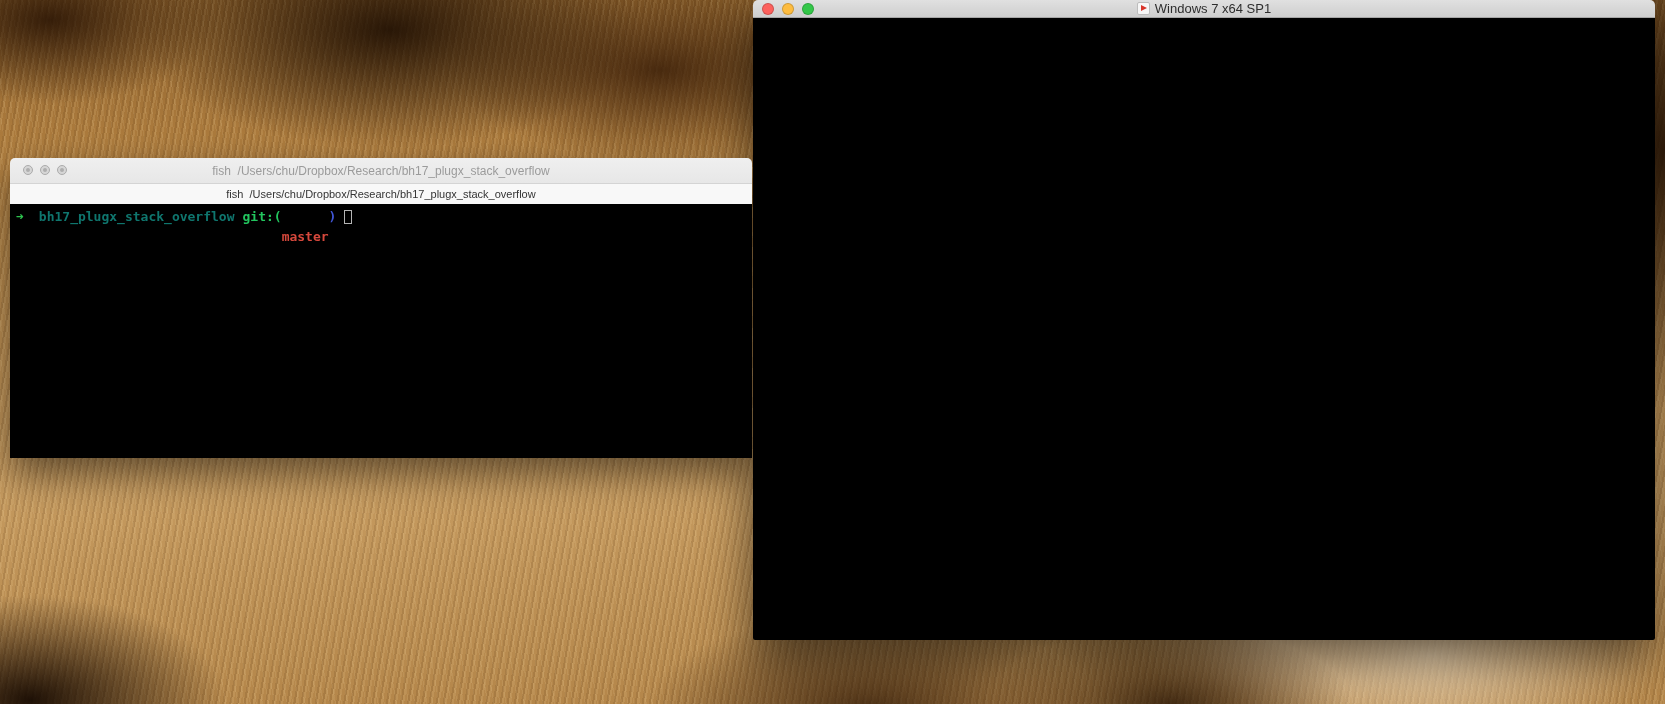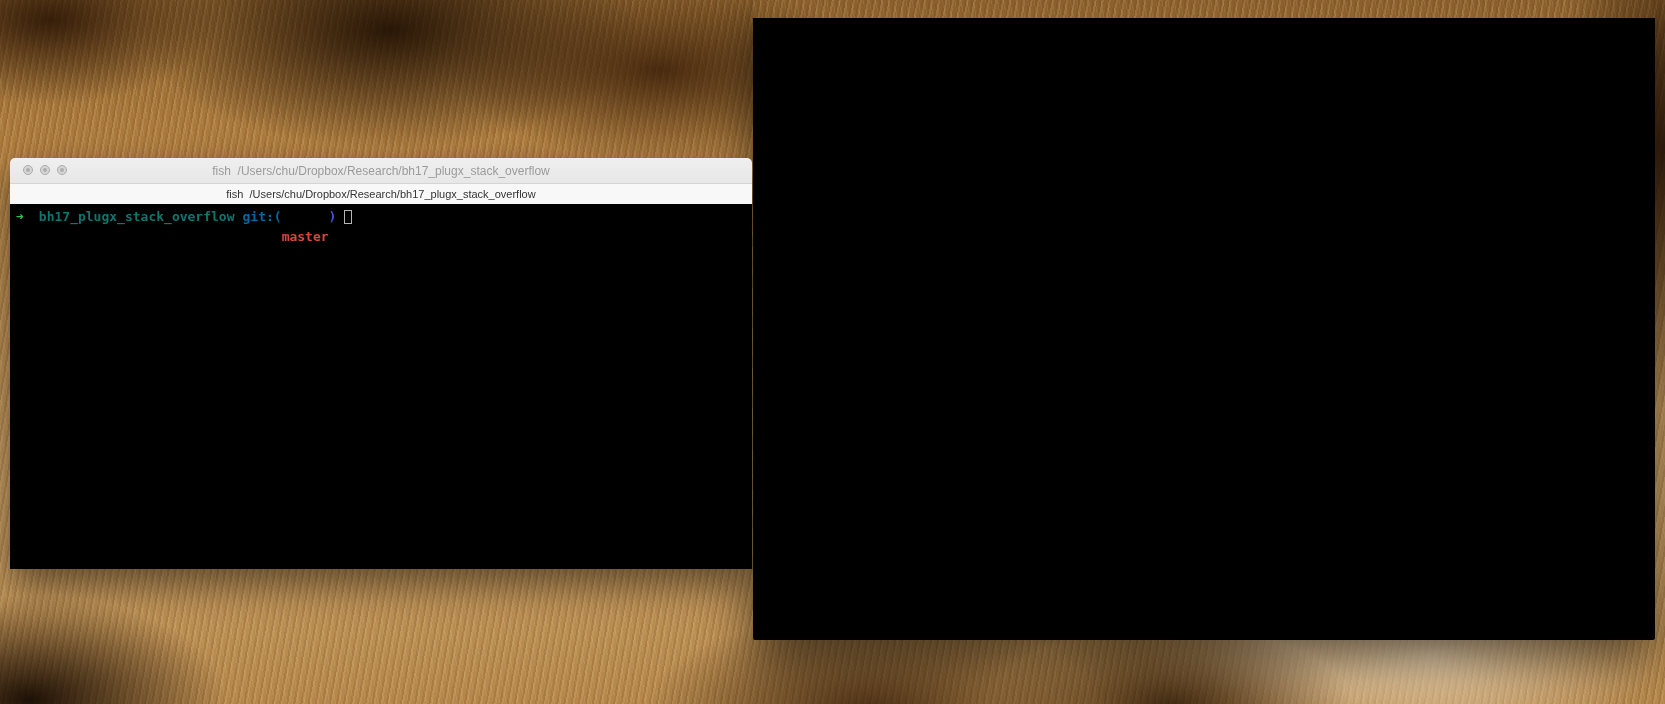--- a/index.html
+++ b/index.html
@@ -42,51 +42,62 @@
   .vm-doc-icon { width:13px; height:13px; background:#f7f7f7; border:1px solid #bdbdbd;
                  border-radius:2px; position:relative; }
   .vm-doc-icon::after { content:""; position:absolute; left:3px; top:2px;
                  border-left:6px solid #d8352a; border-top:3.5px solid transparent;
                  border-bottom:3.5px solid transparent; }
   .vm-title { font-size:13px; color:#2e2e2e; white-space:pre; }
   .vm-screen { position:absolute; left:0; right:0; top:18px; bottom:0; background:#000;
                border-radius:0 0 2px 2px; }
 
   
-  .term-window { left:10px; top:158px; width:742px; height:411px;
+  .term-window { left:10px; top:158px; width:742px; height:300px;
                  border-radius:5px 5px 3px 3px; box-shadow:0 16px 38px rgba(0,0,0,.5); }
   .term-titlebar { height:25px; background:linear-gradient(#efefef,#e7e7e7);
                    border-radius:5px 5px 0 0; position:relative;
                    display:flex; align-items:center; justify-content:center; }
   .term-lights { position:absolute; left:13px; top:7px; gap:7px; }
   .term-lights .light { width:10px; height:10px; background:#d6d6d6; border:1px solid #ababab; }
   .term-lights .light::after { content:""; position:absolute; left:2px; top:2px; width:4px; height:4px;
                    border-radius:50%; background:#aeaeae; }
   .term-title { font-size:12px; color:#9b9b9b; white-space:pre; }
   .term-tabbar { height:21px; background:#f8f8f8; border-top:1px solid #d4d4d4;
                  display:flex; align-items:center; justify-content:center; }
   .tab-title { font-size:11px; color:#343434; white-space:pre; }
   .term-content { position:absolute; left:0; right:0; top:46px; bottom:0; background:#000;
                   padding:4px 0 0 6px;
                   font-family:"DejaVu Sans Mono","DejaVu Sans",monospace;
                   font-size:13px; font-weight:bold; }
   .prompt-line { display:flex; align-items:center; height:17px; white-space:pre; }
   .p-arrow  { color:#2ec24e; margin-right:15px; }
   .p-dir    { color:#0f766e; margin-right:8px; }
-  .p-gitp   { color:#0369a1; }
+  .p-gitp   { color:#22c55e; }
   .p-branch { color:#d6483c;margin-top:40px; }
   .p-gits   { color:#4157d8; }
   .p-cursor { display:inline-block; width:8px; height:14px; border:1px solid #b5b5b5; margin-left:8px; }
 </style>
 </head>
 <body>
 
 <div class="wallpaper"></div>
 
 <div class="window vm-window">
+  <div class="vm-titlebar">
+    <div class="lights vm-lights">
+      <span class="light l-close"></span>
+      <span class="light l-min"></span>
+      <span class="light l-zoom"></span>
+    </div>
+    <div class="vm-title-group">
+      <span class="vm-doc-icon"></span>
+      <span class="vm-title">Windows 7 x64 SP1</span>
+    </div>
+  </div>
   <div class="vm-screen"></div>
 </div>
 
 <div class="window term-window">
   <div class="term-titlebar">
     <div class="lights term-lights">
       <span class="light"></span>
       <span class="light"></span>
       <span class="light"></span>
     </div>

